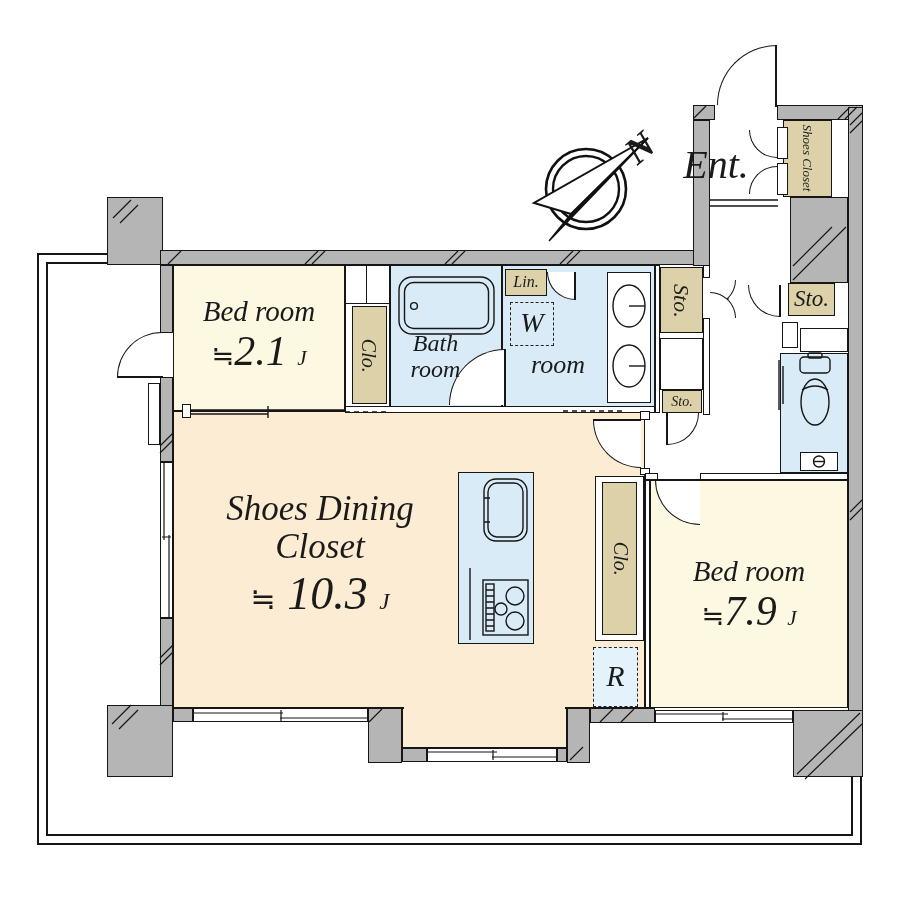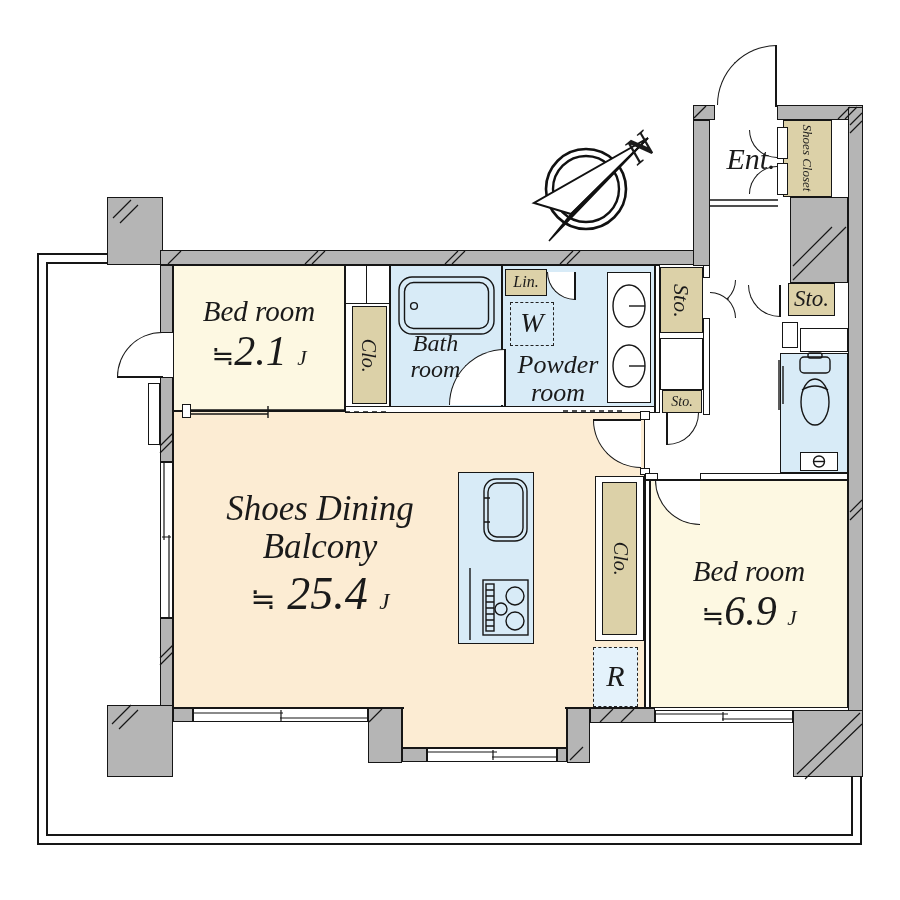--- a/index.html
+++ b/index.html
@@ -232,46 +232,45 @@
   <div class="lbl" style="left:175px;top:296px;width:168px;font-size:29px;">
     <div>Bed room</div>
     <div style="font-size:42px;line-height:1.15;">
       <span style="font-size:27px;font-family:'DejaVu Sans',sans-serif;">≒</span><span>2.1</span>
       <span style="font-size:21px;">J</span>
     </div>
   </div>
 
   <div class="lbl" style="left:165px;top:490px;width:310px;font-size:35px;">
     <div>Shoes Dining</div>
-    <div>Balcony</div>
+    <div>Closet</div>
     <div style="font-size:46px;line-height:1.2;">
-      <span style="font-size:30px;font-family:'DejaVu Sans',sans-serif;">≒</span> <span>25.4</span>
+      <span style="font-size:30px;font-family:'DejaVu Sans',sans-serif;">≒</span> <span>10.3</span>
       <span style="font-size:23px;">J</span>
     </div>
   </div>
 
   <div class="lbl" style="left:652px;top:556px;width:194px;font-size:29px;">
     <div>Bed room</div>
     <div style="font-size:42px;line-height:1.15;">
-      <span style="font-size:27px;font-family:'DejaVu Sans',sans-serif;">≒</span><span>6.9</span>
+      <span style="font-size:27px;font-family:'DejaVu Sans',sans-serif;">≒</span><span>7.9</span>
       <span style="font-size:21px;">J</span>
     </div>
   </div>
 
   <div class="lbl" style="left:393px;top:331px;width:85px;font-size:24px;">
     <div>Bath</div>
     <div>room</div>
   </div>
 
   <div class="lbl" style="left:497px;top:351px;width:122px;font-size:26px;">
-    <div>Powder</div>
     <div>room</div>
   </div>
 
-  <div class="lbl" style="left:715px;top:143px;width:72px;font-size:30px;">Ent.</div>
+  <div class="lbl" style="left:680px;top:143px;width:72px;font-size:40px;">Ent.</div>
 
 
   <div class="lbl" style="left:506px;top:273px;width:40px;font-size:16px;">Lin.</div>
   <div class="lbl" style="left:510px;top:308px;width:44px;font-size:28px;">W</div>
   <div class="lbl" style="left:593px;top:660px;width:45px;font-size:30px;">R</div>
 
   <div class="lbl" style="left:662px;top:394px;width:40px;font-size:14px;">Sto.</div>
   <div class="lbl" style="left:788px;top:287px;width:47px;font-size:23px;">Sto.</div>
 
   <div class="lbl rot" style="left:656px;top:289px;width:50px;font-size:22px;">Sto.</div>

